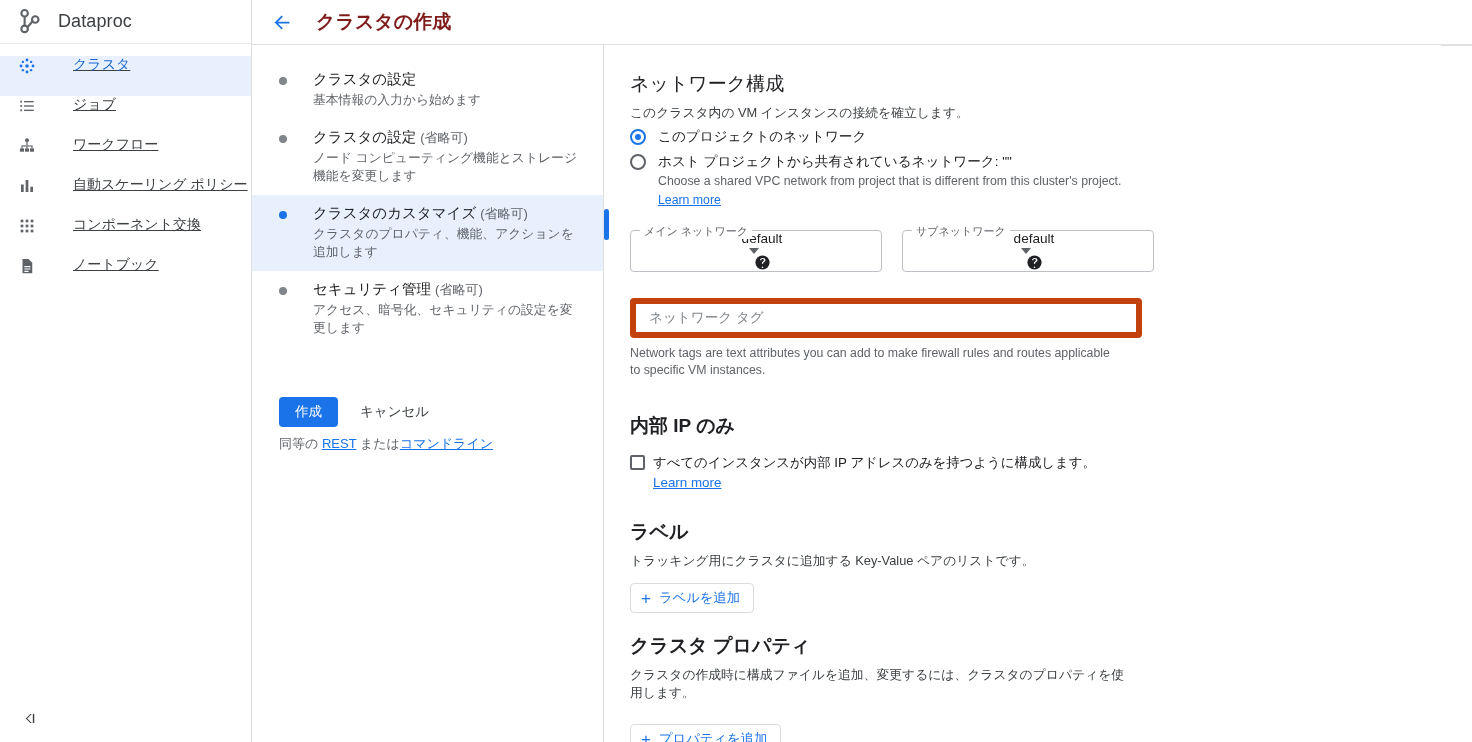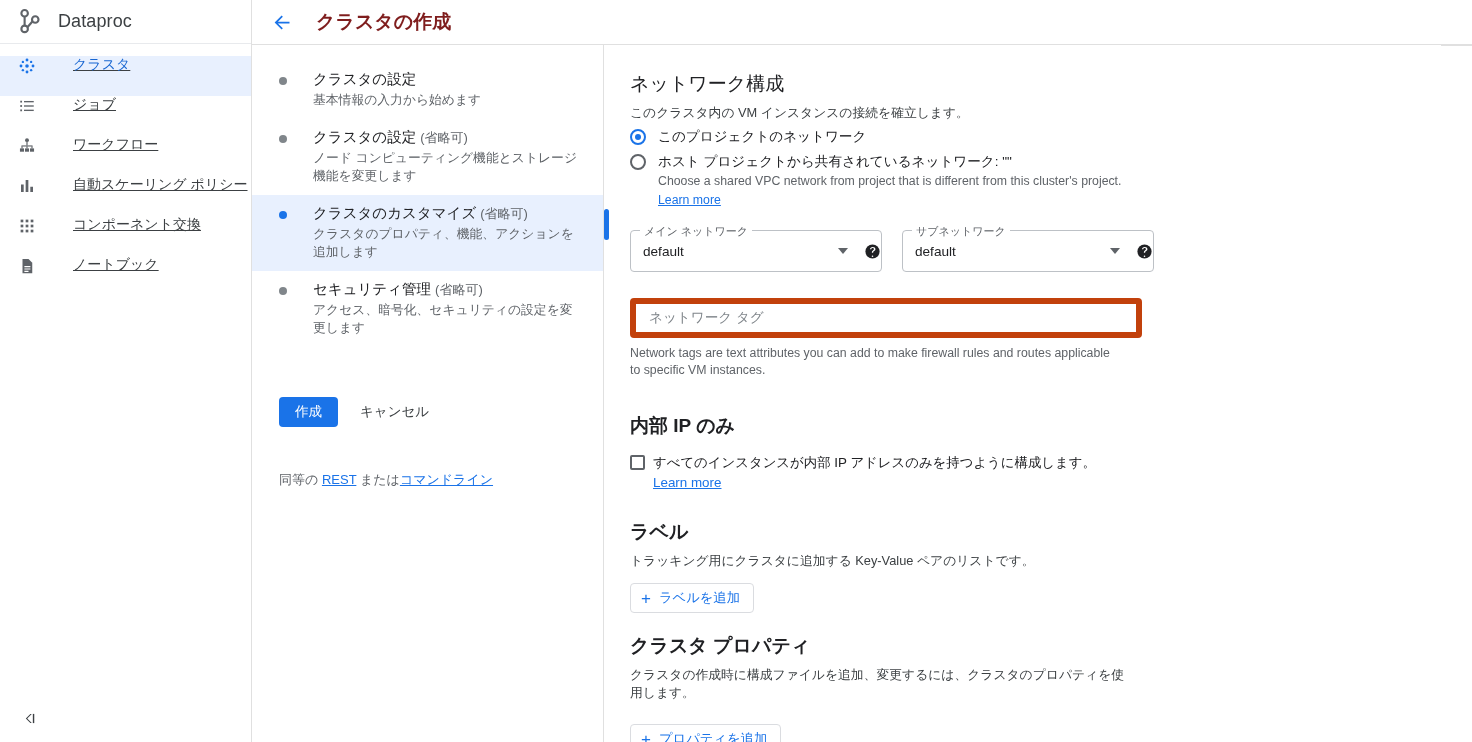--- a/index.html
+++ b/index.html
@@ -82,21 +82,21 @@
   .step-actions { padding: 0 0 0 27px; margin-top: 50px; display: flex; align-items: center; gap: 14px; }
   .btn-primary {
     background: #1a73e8; color: #fff; border: none;
     height: 30px; padding: 0 16px; border-radius: 4px;
     font-size: 13.5px; cursor: pointer; font-family: inherit;
   }
   .btn-text {
     background: none; border: none; color: #3c4043;
     font-size: 13.5px; padding: 0 8px; cursor: pointer; font-family: inherit;
   }
-  .equiv { padding-left: 27px; margin-top: 44px; font-size: 13px; color: #5f6368; }
+  .equiv { padding-left: 27px; margin-top: 8px; font-size: 13px; color: #5f6368; }
   .equiv a { color: #1a73e8; text-decoration: underline; cursor: pointer; }
 
   
   .formpanel {
     flex: 1; height: 697px; padding: 26px 0 0 26px;
     overflow: hidden; position: relative;
   }
   .sect-h { font-size: 19px; color: #202124; font-weight: 400; }
   .sect-sub { font-size: 12.8px; color: #3c4043; margin-top: 7px; line-height: 18px; }
 
@@ -113,21 +113,21 @@
   }
   .radio-label { font-size: 13.6px; color: #202124; line-height: 20px; }
   .radio-sub { font-size: 12.3px; color: #5f6368; line-height: 17px; margin-top: 1px; }
   .lnk { color: #1a73e8; text-decoration: underline; cursor: pointer; }
 
   .selects-row { display: flex; gap: 20px; margin-top: 22px; }
   .outlined {
     position: relative; width: 252px; height: 42px;
     border: 1px solid #bdc1c6; border-radius: 4px;
     display: flex; align-items: center; padding: 0 0 0 12px;
-    cursor: pointer; background: #fff;
+    cursor: pointer; background: #fff; flex-direction: column;
   }
   .outlined .legend {
     position: absolute; top: -7px; left: 9px; background: #fff;
     padding: 0 4px; font-size: 11px; color: #5f6368; white-space: nowrap;
   }
   .outlined .val { font-size: 13.6px; color: #202124; flex: 1; }
   .caret {
     width: 0; height: 0; border-left: 5px solid transparent;
     border-right: 5px solid transparent; border-top: 6px solid #5f6368;
     margin-right: 16px;

